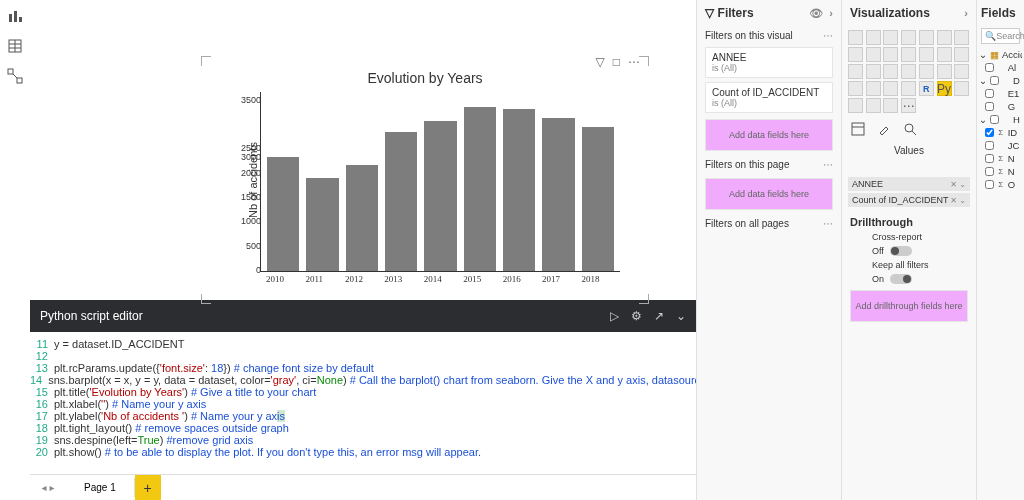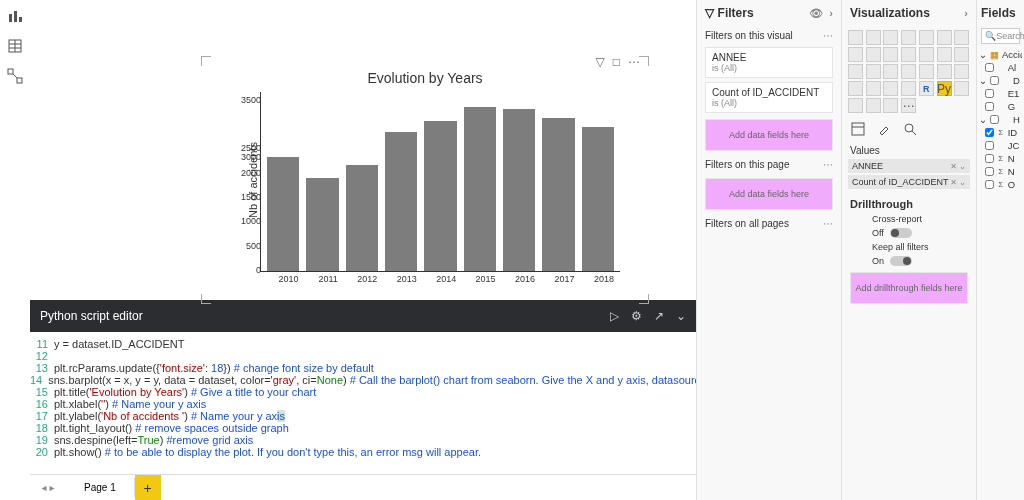--- a/index.html
+++ b/index.html
@@ -19,21 +19,21 @@
   .visual-frame .br { bottom: -4px; right: -4px; border-left: none; border-top: none; }
   .visual-toolbar { position: absolute; top: -5px; right: 5px; display: flex; gap: 8px; color: #666; font-size: 12px; }
   .chart-title { text-align: center; font-size: 14px; color: #333; margin-top: 10px; }
   .chart { position: absolute; left: 55px; top: 32px; width: 360px; height: 180px; }
   .y-axis-label { position: absolute; left: 10px; top: 50%; transform: translateY(-50%) rotate(-90deg); transform-origin: center; font-size: 11px; color: #333; white-space: nowrap; }
   .y-ticks { position: absolute; left: 28px; top: 30px; height: 185px; width: 28px; font-size: 9px; color: #333; text-align: right; }
   .y-ticks span { position: absolute; right: 0; transform: translateY(-50%); }
   .bars { position: absolute; left: 0; bottom: 0; width: 100%; height: 100%; display: flex; align-items: flex-end; gap: 7px; padding: 0 6px; border-left: 1px solid #333; border-bottom: 1px solid #333; }
   .bar { flex: 1; background: #7d7d7d; }
   .x-ticks { position: absolute; left: 55px; top: 214px; width: 360px; display: flex; gap: 7px; padding: 0 6px; }
-  .x-ticks span { flex: 1; text-align: right; font-size: 9px; color: #333; }
+  .x-ticks span { flex: 1; text-align: left; font-size: 9px; color: #333; font-family: Liberation Serif, serif; }
   
   .editor-header { background: #2b2d31; color: #fff; height: 26px; display: flex; align-items: center; padding: 16px 10px; font-size: 12px; }
   .editor-header .tools { margin-left: auto; display: flex; gap: 12px; color: #ccc; font-size: 12px; }
   .editor-body { flex: 1; background: #fff; font-family: Consolas, monospace; font-size: 11px; padding: 6px 0; overflow: hidden; }
   .code-line { display: flex; white-space: pre; }
   .gutter { width: 24px; text-align: right; color: #2a8; padding-right: 6px; }
   .code { flex: 1; color: #333; }
   .kw { color: #0a8a0a; }
   .str { color: #b00000; }
   .num { color: #1a4fd6; }
@@ -53,21 +53,21 @@
   .pane-header .sp { margin-left: auto; color: #888; display:flex; gap:6px; font-size:11px;}
   .sub { font-size: 10px; color: #333; padding: 4px 8px; display: flex; align-items:center;}
   .sub .dots { margin-left:auto; color:#888; }
   .filter-card { margin: 2px 8px; padding: 4px 6px; background: #fff; border: 1px solid #e5e5e5; font-size: 10px; color: #333; }
   .filter-card .small { color: #888; font-size: 9px; }
   .placeholder-card { margin: 4px 8px; padding: 10px 4px; background: #f0abfc; border: 1px solid #e5e5e5; font-size: 9px; color: #666; text-align: center; }
   .viz-grid { display: grid; grid-template-columns: repeat(7, 1fr); gap: 2px; padding: 4px 6px; }
   .viz-ico { width: 15px; height: 15px; background: #e9e9e9; border: 1px solid #ccc; display:flex; align-items:center; justify-content:center; font-size:12px; color:#555;}
   .viz-ico.py { background: #f2c811; border-color:#e0b800;}
   .viz-ico.r { color:#2060c0; font-weight:bold; font-size:9px;}
-  .values-label { font-size: 10px; color: #333; padding: 4px 8px 2px; }
+  .values-label { font-size: 10px; color: #333; padding: 4px 8px 20px; text-align: center; }
   .field-pill { margin: 1px 6px; padding: 2px 4px; background: #e6e6e6; font-size: 9px; color: #333; display:flex; align-items:center; }
   .field-pill .x { margin-left:auto; color:#888; font-size:8px; }
   .section-head { font-size: 11px; font-weight: 600; padding: 8px 8px 2px; color:#333;}
   .toggle-row { display:flex; align-items:center; padding:2px 8px; font-size:9px; color:#333; gap:6px;margin-left:22px;}
   .toggle { width:22px; height:10px; border-radius:5px; background:#ccc; position:relative;}
   .toggle .knob { position:absolute; width:8px; height:8px; background:#555; border-radius:50%; top:1px; left:1px;}
   .toggle.on .knob { left:13px; }
   .fields-pane .pane-header{ padding:6px 4px;}
   .search-box { margin:2px 4px; border:1px solid #ccc; background:#fff; display:flex; align-items:center; padding:2px 3px; font-size:9px; color:#888;}
   .tree { padding: 2px 2px; font-size: 9.5px; color:#333; }

